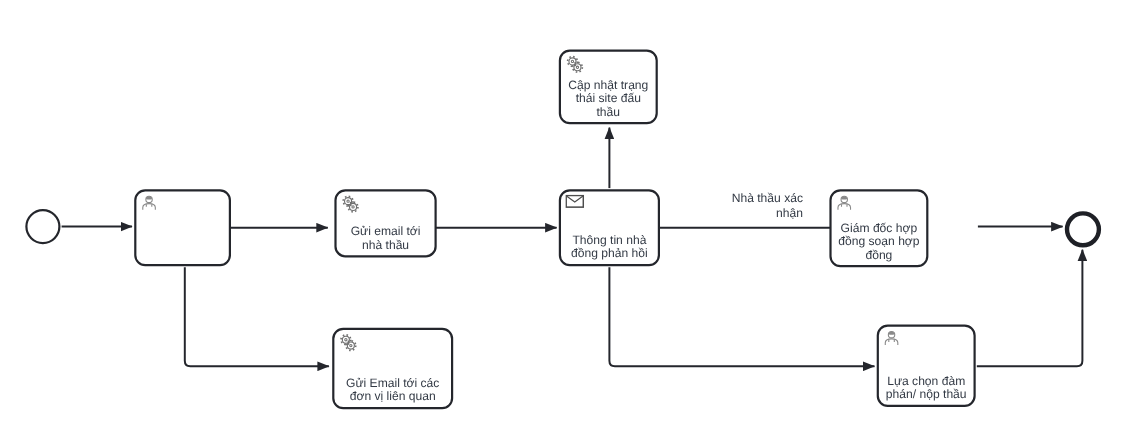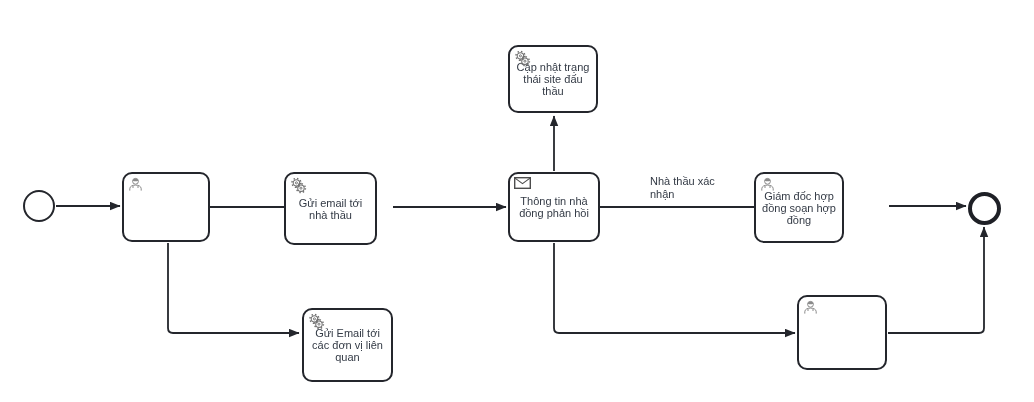--- a/index.html
+++ b/index.html
@@ -5,33 +5,33 @@
   html,body { margin:0; padding:0; background:#ffffff; }
   .stage {
     position:relative; width:1034px; height:402px; background:#ffffff;
     font-family:"Liberation Sans", sans-serif; overflow:hidden;
   }
   .flows { position:absolute; left:0; top:0; width:1034px; height:402px; }
   .flows path.flow { stroke:#24262c; stroke-width:1.8; fill:none; }
   .task {
     position:absolute; box-sizing:border-box; background:#ffffff;
     border:2px solid #24262c; border-radius:10px;
-    display:flex; align-items:center; justify-content:center;
+    display:flex; align-items:flex-end; justify-content:center;
     text-align:center; font-size:11px; line-height:12px; color:#333a45;
     padding:3px 4px;
   }
   .task .icon { position:absolute; top:3px; left:4px; }
   .event {
     position:absolute; box-sizing:border-box; background:#ffffff; border-radius:50%;
   }
   .event.start { border:2px solid #24262c; }
   .event.end   { border:4px solid #1e2026; }
   .edge-label {
     position:absolute; font-size:11px; line-height:12.5px; color:#333a45;
-    text-align:left;
+    text-align:right;
   }
 </style>
 </head>
 <body>
 
 <div class="stage">
 
   <svg class="flows" viewBox="0 0 1034 402" xmlns="http://www.w3.org/2000/svg">
     <defs>
       <marker id="arrow" viewBox="0 0 10 8" refX="9.5" refY="4" markerWidth="11" markerHeight="9" orient="auto" markerUnits="userSpaceOnUse">
@@ -57,21 +57,21 @@
         <g stroke="#8a8a8a" fill="none" stroke-width="1">
           <circle cx="7.5" cy="4.3" r="2.9"></circle>
           <path d="M7.5,1.4 a2.9,2.9 0 0 1 2.85,2.4 q-2.85,1 -5.7,0 a2.9,2.9 0 0 1 2.85,-2.4 z" fill="#8a8a8a" stroke="none"></path>
           <path d="M1.8,13.6 v-1.9 c0,-2.4 2.6,-3.6 5.7,-3.6 c3.1,0 5.7,1.2 5.7,3.6 v1.9"></path>
           <path d="M5,8.7 v2.3 M10,8.7 v2.3"></path>
         </g>
       </svg>
     </span>
   </div>
 
-  <div class="task" style="left:284px;top:172px;width:93px;height:73px">
+  <div class="task" style="left:304px;top:172px;width:93px;height:62px">
     <span class="icon">
       <svg width="17" height="17" viewBox="0 0 18 18">
         <g stroke="#707070" fill="none">
           <circle cx="6.8" cy="6.2" r="4.7" stroke-width="1.6" stroke-dasharray="1.5 2.2"></circle>
           <circle cx="6.8" cy="6.2" r="3.4" stroke-width="1.1"></circle>
           <circle cx="6.8" cy="6.2" r="1.1"></circle>
           <circle cx="11.6" cy="11.8" r="4.7" stroke-width="1.6" stroke-dasharray="1.5 2.2"></circle>
           <circle cx="11.6" cy="11.8" r="3.4" stroke-width="1.1"></circle>
           <circle cx="11.6" cy="11.8" r="1.1"></circle>
         </g>
@@ -101,21 +101,21 @@
       <svg width="17" height="12" viewBox="0 0 17 12">
         <g stroke="#4d4d4d" fill="none">
           <rect x="0.7" y="0.7" width="15.6" height="10.6" stroke-width="1.4"></rect>
           <path d="M1,1.1 L8.5,6.6 L16,1.1" stroke-width="1.1"></path>
         </g>
       </svg>
     </span>
     <span>Thông tin nhà đồng phản hồi</span>
   </div>
 
-  <div class="task" style="left:302px;top:308px;width:91px;height:74px">
+  <div class="task" style="left:302px;top:298px;width:110px;height:74px">
     <span class="icon">
       <svg width="17" height="17" viewBox="0 0 18 18">
         <g stroke="#707070" fill="none">
           <circle cx="6.8" cy="6.2" r="4.7" stroke-width="1.6" stroke-dasharray="1.5 2.2"></circle>
           <circle cx="6.8" cy="6.2" r="3.4" stroke-width="1.1"></circle>
           <circle cx="6.8" cy="6.2" r="1.1"></circle>
           <circle cx="11.6" cy="11.8" r="4.7" stroke-width="1.6" stroke-dasharray="1.5 2.2"></circle>
           <circle cx="11.6" cy="11.8" r="3.4" stroke-width="1.1"></circle>
           <circle cx="11.6" cy="11.8" r="1.1"></circle>
         </g>
@@ -142,19 +142,20 @@
     <span class="icon">
       <svg width="15" height="14" viewBox="0 0 15 14">
         <g stroke="#8a8a8a" fill="none" stroke-width="1">
           <circle cx="7.5" cy="4.3" r="2.9"></circle>
           <path d="M7.5,1.4 a2.9,2.9 0 0 1 2.85,2.4 q-2.85,1 -5.7,0 a2.9,2.9 0 0 1 2.85,-2.4 z" fill="#8a8a8a" stroke="none"></path>
           <path d="M1.8,13.6 v-1.9 c0,-2.4 2.6,-3.6 5.7,-3.6 c3.1,0 5.7,1.2 5.7,3.6 v1.9"></path>
           <path d="M5,8.7 v2.3 M10,8.7 v2.3"></path>
         </g>
       </svg>
     </span>
+    <span>Lựa chọn đàm phán/ nộp thầu</span>
   </div>
 
   <div class="event end" style="left:968px;top:192px;width:33px;height:33px"></div>
 
   <div class="edge-label" style="left:650px;top:175px;width:80px">Nhà thầu xác nhận</div>
 
 </div>
 
 </body></html>

